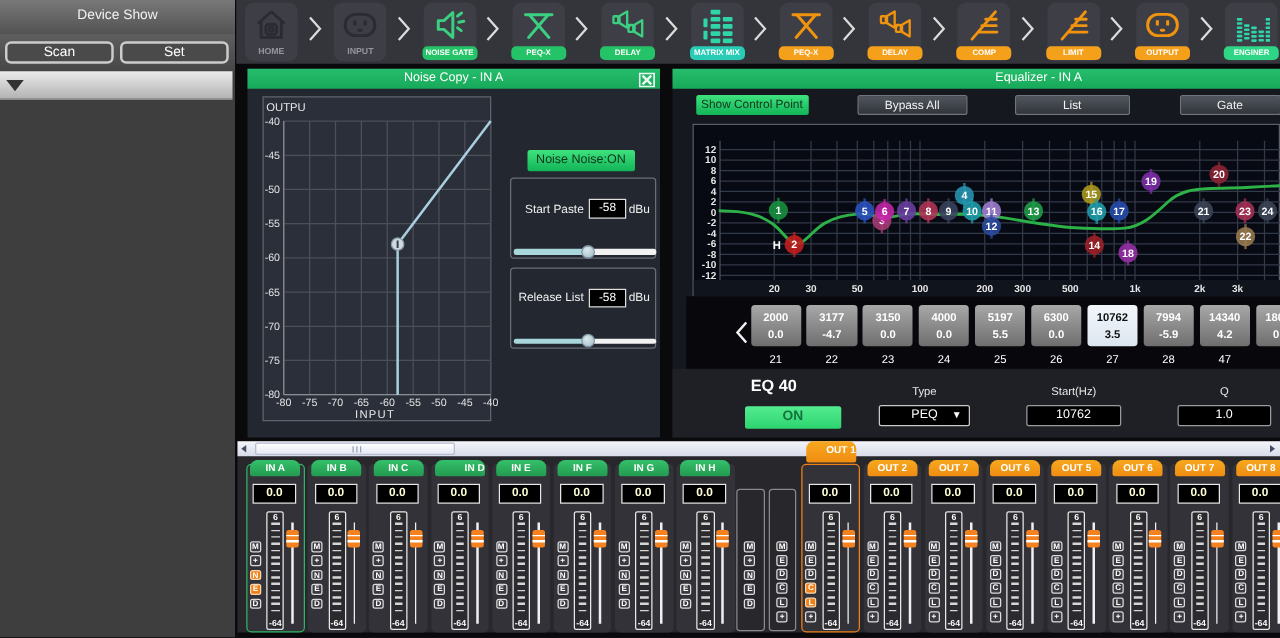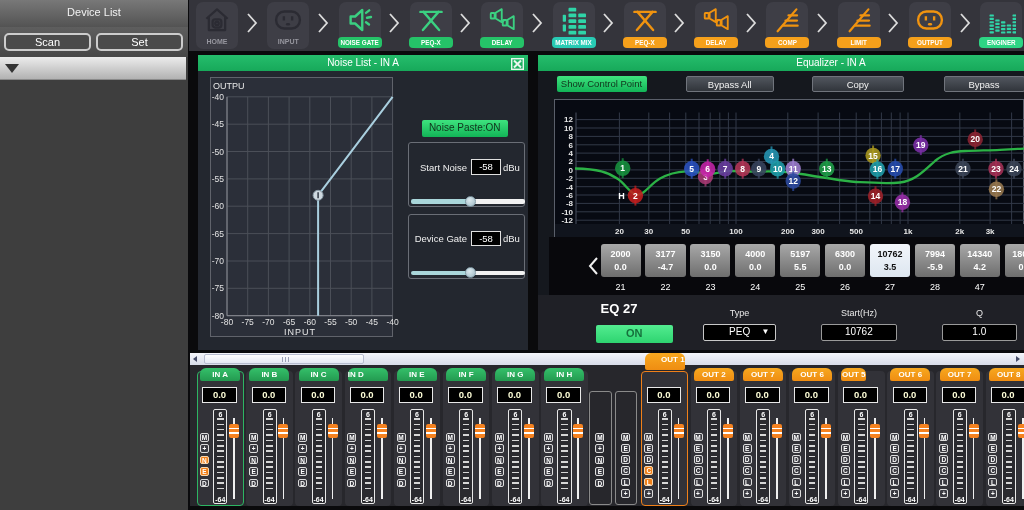--- a/index.html
+++ b/index.html
@@ -10,21 +10,21 @@
 .tick{position:absolute;left:2.5px;right:2.5px;height:1.5px;background:#d6d6d6}
 .pill{position:absolute;left:-1px;right:-1px;bottom:1px;height:11px;border-radius:4px;
  color:#fff;font:bold 6.3px/11px "Liberation Sans",sans-serif;text-align:center;white-space:nowrap}
 .tbtn{position:absolute;top:2px;width:42px;height:47px;background:#3e3e46;border-radius:7px}
 .tlab{position:absolute;left:0;right:0;bottom:3px;color:#96969e;
  font:bold 7px/8px "Liberation Sans",sans-serif;text-align:center}
 .gbtn{position:absolute;border:1px solid #70747c;border-radius:2px;
  background:linear-gradient(#51565e,#31353b);color:#f2f2f2;text-align:center}
 </style></head><body>
 <div style="position:absolute;left:0;top:0;width:188px;height:510px;background:#3e3e3e"></div>
-<div style="position:absolute;left:0;top:0;width:188px;height:27px;background:linear-gradient(#787878,#535353);color:#f2f2f2;font:11px/25px 'Liberation Sans';text-align:center">Device List</div>
+<div style="position:absolute;left:0;top:0;width:188px;height:27px;background:linear-gradient(#787878,#535353);color:#f2f2f2;font:11px/25px 'Liberation Sans';text-align:center">Device Show</div>
 <div style="position:absolute;left:0;top:27px;width:188px;height:30px;background:linear-gradient(#5e5e5e,#474747)"></div>
 <div style="position:absolute;left:4px;top:33px;width:87px;height:18px;background:#4a4a4a;border:2px solid #cccccc;border-radius:5px;color:#fff;font:11px/14px 'Liberation Sans';text-align:center">Scan</div>
 <div style="position:absolute;left:96px;top:33px;width:87px;height:18px;background:#4a4a4a;border:2px solid #cccccc;border-radius:5px;color:#fff;font:11px/14px 'Liberation Sans';text-align:center">Set</div>
 <div style="position:absolute;left:0;top:57px;width:186px;height:23px;background:linear-gradient(#ececec,#b2b2b2);border-bottom:1px solid #8a8a8a"></div>
 <div style="position:absolute;left:5px;top:64px;width:0;height:0;border-left:7px solid transparent;border-right:7px solid transparent;border-top:9px solid #333"></div>
 <div style="position:absolute;left:189px;top:0;width:835px;height:51px;background:#34343b"></div>
 <div class="tbtn" style="left:196.0px">
     <div class="ab" style="left:6px;top:3px"><svg width="30" height="30" viewBox="0 0 24 24" fill="none" stroke="#2b2b33" stroke-width="1.8" stroke-linejoin="round">
         <path d="M3.5 11 L12 3.5 L20.5 11"></path>
         <path d="M5.5 9.5 V20 H18.5 V9.5"></path>
@@ -185,21 +185,21 @@
         <rect x="21.2" y="7.5" width="3.5" height="1.7" rx="0.5" fill="#2fd5a8"></rect>
         <rect x="21.2" y="10.2" width="3.5" height="1.7" rx="0.5" fill="#2fd5a8"></rect>
         <rect x="21.2" y="12.899999999999999" width="3.5" height="1.7" rx="0.5" fill="#2fd5a8"></rect>
         <rect x="21.2" y="15.599999999999998" width="3.5" height="1.7" rx="0.5" fill="#2fd5a8"></rect>
         <rect x="21.2" y="18.299999999999997" width="3.5" height="1.7" rx="0.5" fill="#2fd5a8"></rect>
         <rect x="21.2" y="20.999999999999996" width="3.5" height="1.7" rx="0.5" fill="#2fd5a8"></rect>
       </svg></div>
     <div class="pill" style="background:linear-gradient(90deg,#2dd584,#2dd584)">ENGINER</div>
   </div>
 <div style="position:absolute;left:198px;top:55px;width:330px;height:295px;background:#23272f"></div>
-<div style="position:absolute;left:198px;top:54.5px;width:330px;height:16.5px;background:linear-gradient(#25bd6c,#17a95a);color:#fff;font:10px/16.5px 'Liberation Sans';text-align:center">Noise List - IN A</div>
+<div style="position:absolute;left:198px;top:54.5px;width:330px;height:16.5px;background:linear-gradient(#25bd6c,#17a95a);color:#fff;font:10px/16.5px 'Liberation Sans';text-align:center">Noise Copy - IN A</div>
 <svg style="position:absolute;left:510.5px;top:57.5px" width="13" height="12" viewBox="0 0 13 12">
     <rect x="0.7" y="0.7" width="11.6" height="10.6" fill="none" stroke="#eaf6ef" stroke-width="1.4"></rect>
     <path d="M3 2.5 L10 9.5 M10 2.5 L3 9.5" stroke="#eaf6ef" stroke-width="2"></path>
   </svg>
 <div style="position:absolute;left:210px;top:77px;width:183px;height:260px;background:#2b2f39;border:1px solid #60636b"></div>
 <svg class="ab" style="left:205px;top:77px" width="200" height="262" viewBox="205 77 200 262" font-family="Liberation Sans,sans-serif">
     <line x1="227.0" y1="96.8" x2="227.0" y2="315.7" stroke="#4b4f58" stroke-width="1"></line>
     <line x1="227.0" y1="96.8" x2="392.6" y2="96.8" stroke="#4b4f58" stroke-width="1"></line>
     <line x1="247.7" y1="96.8" x2="247.7" y2="315.7" stroke="#4b4f58" stroke-width="1"></line>
     <line x1="227.0" y1="124.2" x2="392.6" y2="124.2" stroke="#4b4f58" stroke-width="1"></line>
@@ -236,42 +236,42 @@
     <text x="224.0" y="291.3" text-anchor="end" font-size="8.5" fill="#e2e2e2">-75</text>
     <text x="371.9" y="324.7" text-anchor="middle" font-size="8.5" fill="#e2e2e2">-45</text>
     <text x="224.0" y="318.7" text-anchor="end" font-size="8.5" fill="#e2e2e2">-80</text>
     <text x="392.6" y="324.7" text-anchor="middle" font-size="8.5" fill="#e2e2e2">-40</text>
     <text x="213" y="89" font-size="9" fill="#e8e8e8">OUTPU</text>
     <text x="300" y="334.7" text-anchor="middle" font-size="9" fill="#e8e8e8" letter-spacing="1">INPUT</text>
     <path d="M318.1 315.7 V195.3 L392.6 96.8" fill="none" stroke="#a9cfdf" stroke-width="2"></path>
     <circle cx="318.1" cy="195.3" r="5" fill="#cfd9e0" stroke="#8899a5" stroke-width="1"></circle>
     <line x1="318.1" y1="192.3" x2="318.1" y2="198.3" stroke="#39424d" stroke-width="1.6"></line>
   </svg>
-<div style="position:absolute;left:421.5px;top:120px;width:86.5px;height:16.5px;background:linear-gradient(#3ee37e,#12b457);border-radius:2px;color:#11331c;font:10px/16.5px 'Liberation Sans';text-align:center">Noise Paste:ON</div>
+<div style="position:absolute;left:421.5px;top:120px;width:86.5px;height:16.5px;background:linear-gradient(#3ee37e,#12b457);border-radius:2px;color:#11331c;font:10px/16.5px 'Liberation Sans';text-align:center">Noise Noise:ON</div>
 <div style="position:absolute;left:408px;top:142px;width:116.5px;height:65px;border:1px solid #6a6e76;border-radius:3px"></div>
-<div style="position:absolute;left:386px;top:161.5px;width:81px;text-align:right;color:#f0f0f0;font:9.5px/12px 'Liberation Sans'">Start Noise</div>
+<div style="position:absolute;left:386px;top:161.5px;width:81px;text-align:right;color:#f0f0f0;font:9.5px/12px 'Liberation Sans'">Start Paste</div>
 <div style="position:absolute;left:471px;top:159px;width:30px;height:15.5px;background:#000;border:1.4px solid #e0e0e0;color:#fff;font:9.5px/13px 'Liberation Sans';text-align:center">-58</div>
 <div style="position:absolute;left:503px;top:161.5px;color:#f0f0f0;font:9.5px/12px 'Liberation Sans'">dBu</div>
 <div style="position:absolute;left:411px;top:199px;width:59px;height:4.5px;background:#a9d6da;border-radius:2px 0 0 2px"></div>
 <div style="position:absolute;left:470px;top:199px;width:54.5px;height:4.5px;background:#f2f2f2;border-radius:0 2px 2px 0"></div>
 <div style="position:absolute;left:464.5px;top:195.8px;width:11px;height:11px;border-radius:50%;background:radial-gradient(circle at 40% 35%,#dbe9ee,#9fb9c4);border:1px solid #7e96a2"></div>
 <div style="position:absolute;left:408px;top:213.5px;width:116.5px;height:65px;border:1px solid #6a6e76;border-radius:3px"></div>
-<div style="position:absolute;left:386px;top:233.0px;width:81px;text-align:right;color:#f0f0f0;font:9.5px/12px 'Liberation Sans'">Device Gate</div>
+<div style="position:absolute;left:386px;top:233.0px;width:81px;text-align:right;color:#f0f0f0;font:9.5px/12px 'Liberation Sans'">Release List</div>
 <div style="position:absolute;left:471px;top:230.5px;width:30px;height:15.5px;background:#000;border:1.4px solid #e0e0e0;color:#fff;font:9.5px/13px 'Liberation Sans';text-align:center">-58</div>
 <div style="position:absolute;left:503px;top:233.0px;color:#f0f0f0;font:9.5px/12px 'Liberation Sans'">dBu</div>
 <div style="position:absolute;left:411px;top:270.5px;width:59px;height:4.5px;background:#a9d6da;border-radius:2px 0 0 2px"></div>
 <div style="position:absolute;left:470px;top:270.5px;width:54.5px;height:4.5px;background:#f2f2f2;border-radius:0 2px 2px 0"></div>
 <div style="position:absolute;left:464.5px;top:267.3px;width:11px;height:11px;border-radius:50%;background:radial-gradient(circle at 40% 35%,#dbe9ee,#9fb9c4);border:1px solid #7e96a2"></div>
 <div style="position:absolute;left:538px;top:55px;width:486px;height:295px;background:#15181e"></div>
 <div style="position:absolute;left:538px;top:54.5px;width:486px;height:16.5px;background:linear-gradient(#25bd6c,#17a95a);color:#fff;font:10px/16.5px 'Liberation Sans';text-align:center;text-indent:100px">Equalizer - IN A</div>
 <div style="position:absolute;left:538px;top:295px;width:486px;height:55px;background:#1f2026"></div>
 <div style="position:absolute;left:556.5px;top:76px;width:90px;height:15.5px;background:linear-gradient(#3ee37e,#12b457);border-radius:2px;color:#11331c;font:9.5px/15.5px 'Liberation Sans';text-align:center">Show Control Point</div>
 <div class="gbtn" style="left:685.5px;top:76px;width:88.5px;height:15.5px;font:9.5px/15px 'Liberation Sans'">Bypass All</div>
-<div class="gbtn" style="left:812px;top:76px;width:91.5px;height:15.5px;font:9.5px/15px 'Liberation Sans'">Copy</div>
-<div class="gbtn" style="left:943.5px;top:76px;width:81px;height:15.5px;font:9.5px/15px 'Liberation Sans'">Bypass</div>
+<div class="gbtn" style="left:812px;top:76px;width:91.5px;height:15.5px;font:9.5px/15px 'Liberation Sans'">List</div>
+<div class="gbtn" style="left:943.5px;top:76px;width:81px;height:15.5px;font:9.5px/15px 'Liberation Sans'">Gate</div>
 <div style="position:absolute;left:554px;top:99px;width:470px;height:138px;background:#070a12;border:1px solid #5a5f6a"></div>
 <svg class="ab" style="left:554px;top:99px" width="470" height="138" viewBox="554 99 470 138" font-family="Liberation Sans,sans-serif">
     <line x1="619.4" y1="112.5" x2="619.4" y2="224" stroke="#323948" stroke-width="1"></line>
     <line x1="648.8" y1="112.5" x2="648.8" y2="224" stroke="#323948" stroke-width="1"></line>
     <line x1="669.6" y1="112.5" x2="669.6" y2="224" stroke="#323948" stroke-width="1"></line>
     <line x1="685.8" y1="112.5" x2="685.8" y2="224" stroke="#323948" stroke-width="1"></line>
     <line x1="699.0" y1="112.5" x2="699.0" y2="224" stroke="#323948" stroke-width="1"></line>
     <line x1="710.2" y1="112.5" x2="710.2" y2="224" stroke="#323948" stroke-width="1"></line>
     <line x1="719.8" y1="112.5" x2="719.8" y2="224" stroke="#323948" stroke-width="1"></line>
     <line x1="728.4" y1="112.5" x2="728.4" y2="224" stroke="#323948" stroke-width="1"></line>
@@ -418,21 +418,21 @@
 <div style="position:absolute;left:780.1px;top:281px;width:40.2px;color:#fff;font:9px/12px 'Liberation Sans';text-align:center">25</div>
 <div style="position:absolute;left:825.0px;top:244px;width:40.2px;height:33.3px;background:linear-gradient(#a8a8a8,#6e6e6e);border-radius:3px;color:#fff;font:bold 9px/13px 'Liberation Sans';text-align:center;padding-top:4px">6300<br>0.0</div>
 <div style="position:absolute;left:825.0px;top:281px;width:40.2px;color:#fff;font:9px/12px 'Liberation Sans';text-align:center">26</div>
 <div style="position:absolute;left:869.9px;top:244px;width:40.2px;height:33.3px;background:linear-gradient(#f2f6fb,#dde6f0);border-radius:3px;color:#111;font:bold 9px/13px 'Liberation Sans';text-align:center;padding-top:4px">10762<br>3.5</div>
 <div style="position:absolute;left:869.9px;top:281px;width:40.2px;color:#fff;font:9px/12px 'Liberation Sans';text-align:center">27</div>
 <div style="position:absolute;left:914.8px;top:244px;width:40.2px;height:33.3px;background:linear-gradient(#a8a8a8,#6e6e6e);border-radius:3px;color:#fff;font:bold 9px/13px 'Liberation Sans';text-align:center;padding-top:4px">7994<br>-5.9</div>
 <div style="position:absolute;left:914.8px;top:281px;width:40.2px;color:#fff;font:9px/12px 'Liberation Sans';text-align:center">28</div>
 <div style="position:absolute;left:959.7px;top:244px;width:40.2px;height:33.3px;background:linear-gradient(#a8a8a8,#6e6e6e);border-radius:3px;color:#fff;font:bold 9px/13px 'Liberation Sans';text-align:center;padding-top:4px">14340<br>4.2</div>
 <div style="position:absolute;left:959.7px;top:281px;width:40.2px;color:#fff;font:9px/12px 'Liberation Sans';text-align:center">47</div>
 <div style="position:absolute;left:1004.6px;top:244px;width:40.2px;height:33.3px;background:linear-gradient(#a8a8a8,#6e6e6e);border-radius:3px;color:#fff;font:bold 9px/13px 'Liberation Sans';text-align:center;padding-top:4px">18000<br>0.0</div>
-<div style="position:absolute;left:579px;top:301px;width:80px;color:#fff;font:bold 13px/15px 'Liberation Sans';text-align:center">EQ 27</div>
+<div style="position:absolute;left:579px;top:301px;width:80px;color:#fff;font:bold 13px/15px 'Liberation Sans';text-align:center">EQ 40</div>
 <div style="position:absolute;left:596px;top:324.8px;width:76.5px;height:17.8px;background:linear-gradient(#53ec90,#2ed470);border-radius:2px;color:#15713c;font:bold 11px/17.8px 'Liberation Sans';text-align:center">ON</div>
 <div style="position:absolute;left:703px;top:308px;width:73px;color:#e8e8e8;font:9px/11px 'Liberation Sans';text-align:center">Type</div>
 <div style="position:absolute;left:703px;top:324px;width:73.3px;height:17.3px;background:#000;border:1.4px solid #c8c8c8;border-radius:2px;color:#fff;font:10px/14.5px 'Liberation Sans';text-align:center">PEQ<span style="position:absolute;right:6px;top:0px;font-size:8px">▼</span></div>
 <div style="position:absolute;left:821px;top:308px;width:76px;color:#e8e8e8;font:9px/11px 'Liberation Sans';text-align:center">Start(Hz)</div>
 <div style="position:absolute;left:821px;top:324px;width:75.6px;height:17.3px;background:#000;border:1.4px solid #9a9a9a;border-radius:2px;color:#fff;font:10px/14.5px 'Liberation Sans';text-align:center">10762</div>
 <div style="position:absolute;left:941.5px;top:308px;width:76px;color:#e8e8e8;font:9px/11px 'Liberation Sans';text-align:center">Q</div>
 <div style="position:absolute;left:941.5px;top:324px;width:75.6px;height:17.3px;background:#000;border:1.4px solid #9a9a9a;border-radius:2px;color:#fff;font:10px/14.5px 'Liberation Sans';text-align:center">1.0</div>
 <div style="position:absolute;left:190px;top:353px;width:834px;height:157px;background:#27272c"></div>
 <div style="position:absolute;left:190px;top:353px;width:834px;height:12.2px;background:linear-gradient(#f4f5fa,#d8dce9)"></div>
 <div style="position:absolute;left:203.6px;top:354.2px;width:160.6px;height:10px;background:linear-gradient(#ffffff,#e4e8f4);border:1px solid #b8bdd0;border-radius:2px"></div>
@@ -529,21 +529,21 @@
     <div class="tick" style="top:68.05px"></div>
     <div class="tick" style="top:73.40px"></div>
     <div class="tick" style="top:78.75px"></div>
   </div>
 <div style="position:absolute;left:309.6px;top:495.5px;width:18px;color:#fff;font:bold 7px/8px 'Liberation Sans';text-align:center">-64</div>
 <div style="position:absolute;left:331.6px;top:418.3px;width:1.8px;height:81px;background:#f0f0f0"></div>
 <div style="position:absolute;left:327.5px;top:423.7px;width:10px;height:14px;background:#f58220;border-radius:2px"></div>
 <div style="position:absolute;left:327.5px;top:427.7px;width:10px;height:1.6px;background:#fff"></div>
 <div style="position:absolute;left:327.5px;top:432.4px;width:10px;height:1.6px;background:#fff"></div>
 <div style="position:absolute;left:344.5px;top:371px;width:46.6px;height:134.5px;background:#323238;border-radius:4px;"></div>
-<div style="position:absolute;left:347.7px;top:367.7px;width:40px;height:13.2px;background:linear-gradient(#35c06a,#239a50);border-radius:6px 6px 2px 2px;color:#fff;font:bold 8px/13.5px 'Liberation Sans';text-align:left">IN D</div>
+<div style="position:absolute;left:347.7px;top:367.7px;width:40px;height:13.2px;background:linear-gradient(#35c06a,#239a50);border-radius:6px 6px 2px 2px;color:#fff;font:bold 8px/13.5px 'Liberation Sans';text-align:right">IN D</div>
 <div style="position:absolute;left:349.8px;top:386.7px;width:34.5px;height:16px;background:#000;border:1.6px solid #e8e8e8;color:#ffffd8;font:bold 9.5px/13px 'Liberation Sans';text-align:center">0.0</div>
 <div class="lb" style="left:347.4px;top:432.8px">M</div>
 <div class="lb" style="left:347.4px;top:444.2px">+</div>
 <div class="lb" style="left:347.4px;top:455.6px">N</div>
 <div class="lb" style="left:347.4px;top:467.1px">E</div>
 <div class="lb" style="left:347.4px;top:478.5px">D</div>
 <div style="position:absolute;left:360.8px;top:409.1px;width:14.2px;height:95px;background:#2a2a2f;border:1.4px solid #e8e8e8;border-radius:2px"></div>
 <div style="position:absolute;left:360.8px;top:410.5px;width:14.2px;color:#fff;font:bold 7px/8px 'Liberation Sans';text-align:center">6</div>
 <div class="ab" style="left:362.2px;top:409.1px;width:11.4px;height:95px">
     <div class="tick" style="top:9.20px"></div>
@@ -825,21 +825,21 @@
     <div class="tick" style="top:68.05px"></div>
     <div class="tick" style="top:73.40px"></div>
     <div class="tick" style="top:78.75px"></div>
   </div>
 <div style="position:absolute;left:803.2px;top:495.5px;width:18px;color:#fff;font:bold 7px/8px 'Liberation Sans';text-align:center">-64</div>
 <div style="position:absolute;left:825.2px;top:418.3px;width:1.8px;height:81px;background:#f0f0f0"></div>
 <div style="position:absolute;left:821.1px;top:423.7px;width:10px;height:14px;background:#f58220;border-radius:2px"></div>
 <div style="position:absolute;left:821.1px;top:427.7px;width:10px;height:1.6px;background:#fff"></div>
 <div style="position:absolute;left:821.1px;top:432.4px;width:10px;height:1.6px;background:#fff"></div>
 <div style="position:absolute;left:838.0px;top:371px;width:46.6px;height:134.5px;background:#323238;border-radius:4px;"></div>
-<div style="position:absolute;left:841.2px;top:367.7px;width:25px;height:13.2px;background:linear-gradient(#f7a81f,#ef8d12);border-radius:6px 6px 2px 2px;color:#fff;font:bold 8px/13.5px 'Liberation Sans';text-align:center">OUT 5</div>
+<div style="position:absolute;left:841.2px;top:367.7px;width:40px;height:13.2px;background:linear-gradient(#f7a81f,#ef8d12);border-radius:6px 6px 2px 2px;color:#fff;font:bold 8px/13.5px 'Liberation Sans';text-align:center">OUT 5</div>
 <div style="position:absolute;left:843.3px;top:386.7px;width:34.5px;height:16px;background:#000;border:1.6px solid #e8e8e8;color:#ffffd8;font:bold 9.5px/13px 'Liberation Sans';text-align:center">0.0</div>
 <div class="lb" style="left:840.9px;top:432.5px">M</div>
 <div class="lb" style="left:840.9px;top:443.8px">E</div>
 <div class="lb" style="left:840.9px;top:455.1px">D</div>
 <div class="lb" style="left:840.9px;top:466.4px">C</div>
 <div class="lb" style="left:840.9px;top:477.7px">L</div>
 <div class="lb" style="left:840.9px;top:489.0px">+</div>
 <div style="position:absolute;left:854.3px;top:409.1px;width:14.2px;height:95px;background:#2a2a2f;border:1.4px solid #e8e8e8;border-radius:2px"></div>
 <div style="position:absolute;left:854.3px;top:410.5px;width:14.2px;color:#fff;font:bold 7px/8px 'Liberation Sans';text-align:center">6</div>
 <div class="ab" style="left:855.7px;top:409.1px;width:11.4px;height:95px">

